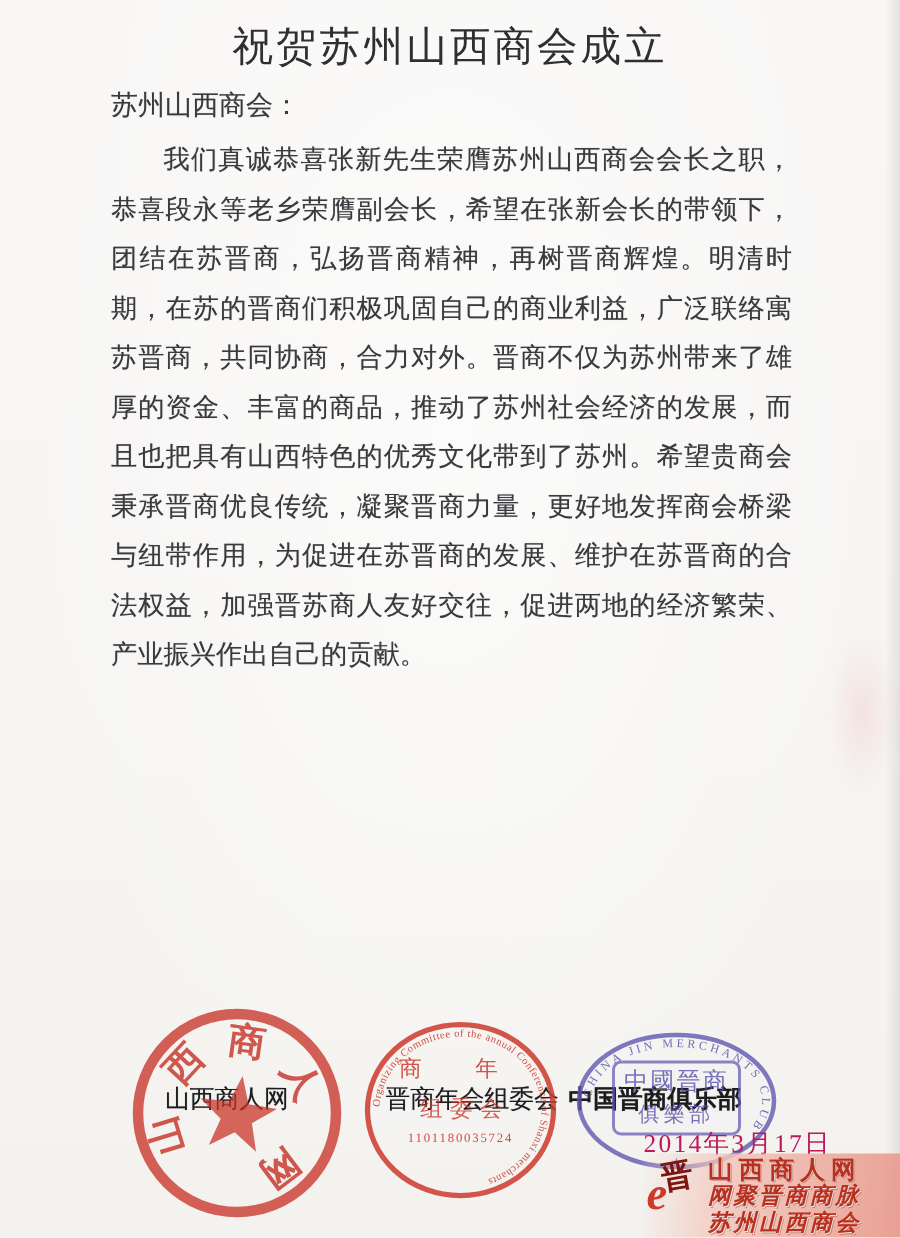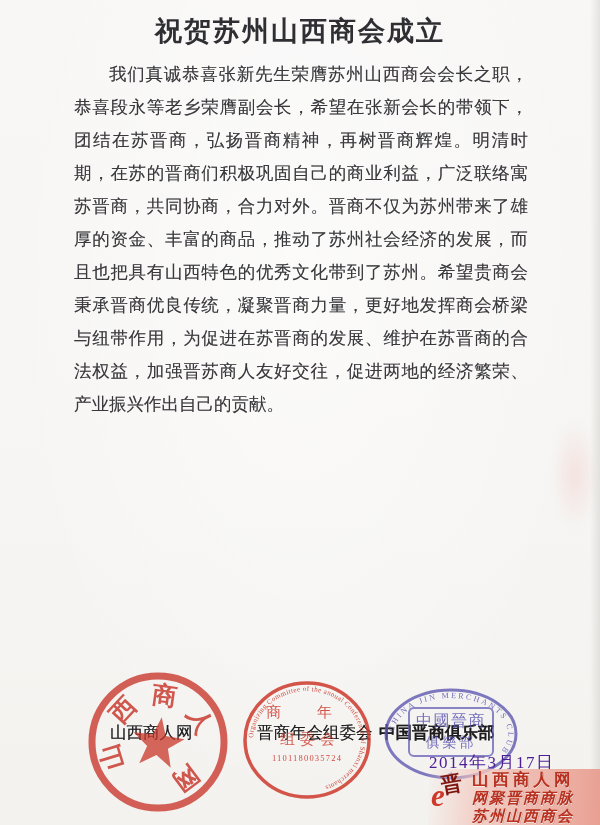--- a/index.html
+++ b/index.html
@@ -20,39 +20,39 @@
     background:linear-gradient(90deg,rgba(190,188,184,0),rgba(190,188,184,.35));
     z-index:0;
   }
   .smudge-pink{
     position:absolute;left:552px;top:420px;width:46px;height:110px;border-radius:50%;
     background:radial-gradient(ellipse,rgba(235,150,145,.20),rgba(235,150,145,0) 70%);
     filter:blur(3px);z-index:0;
   }
   .doc-title{
     position:absolute;top:13px;left:0;width:100%;text-align:center;
-    font-size:27px;letter-spacing:2px;color:#2f2f33;z-index:1;font-weight:bold;
+    font-size:27px;letter-spacing:2px;color:#2f2f33;z-index:1;
   }
   .doc-body{
     position:absolute;left:74px;top:58px;width:454px;z-index:1;
     color:#3a3a3e;font-size:17.5px;line-height:33px;
     text-shadow:0 0 .5px rgba(60,60,65,.45);
   }
   .salutation{font-size:18px;line-height:24px;margin:0 0 8px 0;}
   .doc-body p.para{margin:0;text-indent:2em;text-align:justify;}
   .sig-row span{
     position:absolute;font-size:16.5px;color:#1c1c1e;z-index:1;
     text-shadow:0 0 .5px rgba(30,30,30,.5);white-space:nowrap;
   }
   .sig-1{left:110px;top:722px;}
   .sig-2{left:257px;top:722px;}
   .sig-3{left:379px;top:722px;font-weight:bold;}
   .doc-date{
     position:absolute;left:397px;top:751px;font-size:17px;letter-spacing:1.5px;
-    color:#4c1d95;z-index:4;white-space:nowrap;padding-left:32px;
+    color:#be185d;z-index:4;white-space:nowrap;padding-left:32px;
   }
   svg.stamp{position:absolute;z-index:2;overflow:visible;}
   .stamp text{font-family:"Liberation Serif","DejaVu Serif",serif;}
   .stamp-circle{left:84px;top:668px;width:148px;height:148px;}
   .stamp-oval-red{left:239px;top:677px;width:136px;height:126px;}
   .stamp-oval-blue{left:381px;top:685px;width:140px;height:98px;}
   .watermark{
     position:absolute;left:428px;top:769px;width:172px;height:56px;z-index:6;
     background:linear-gradient(95deg,rgba(248,238,236,.05) 0%,rgba(242,198,188,.85) 32%,rgba(232,156,142,.95) 100%);
     display:flex;align-items:center;
@@ -77,20 +77,21 @@
 </head>
 <body>
 
 <div class="paper-tone"></div>
 <div class="edge-right"></div>
 <div class="smudge-pink"></div>
 
 <div class="doc-title">祝贺苏州山西商会成立</div>
 
 <div class="doc-body">
+  <p class="salutation">苏州山西商会：</p>
   <p class="para">我们真诚恭喜张新先生荣膺苏州山西商会会长之职，恭喜段永等老乡荣膺副会长，希望在张新会长的带领下，团结在苏晋商，弘扬晋商精神，再树晋商辉煌。明清时期，在苏的晋商们积极巩固自己的商业利益，广泛联络寓苏晋商，共同协商，合力对外。晋商不仅为苏州带来了雄厚的资金、丰富的商品，推动了苏州社会经济的发展，而且也把具有山西特色的优秀文化带到了苏州。希望贵商会秉承晋商优良传统，凝聚晋商力量，更好地发挥商会桥梁与纽带作用，为促进在苏晋商的发展、维护在苏晋商的合法权益，加强晋苏商人友好交往，促进两地的经济繁荣、产业振兴作出自己的贡献。</p>
 </div>
 
 <div class="sig-row">
   <span class="sig-1">山西商人网</span>
   <span class="sig-2">晋商年会组委会</span>
   <span class="sig-3">中国晋商俱乐部</span>
 </div>
 
 <div class="doc-date">2014年3月17日</div>

